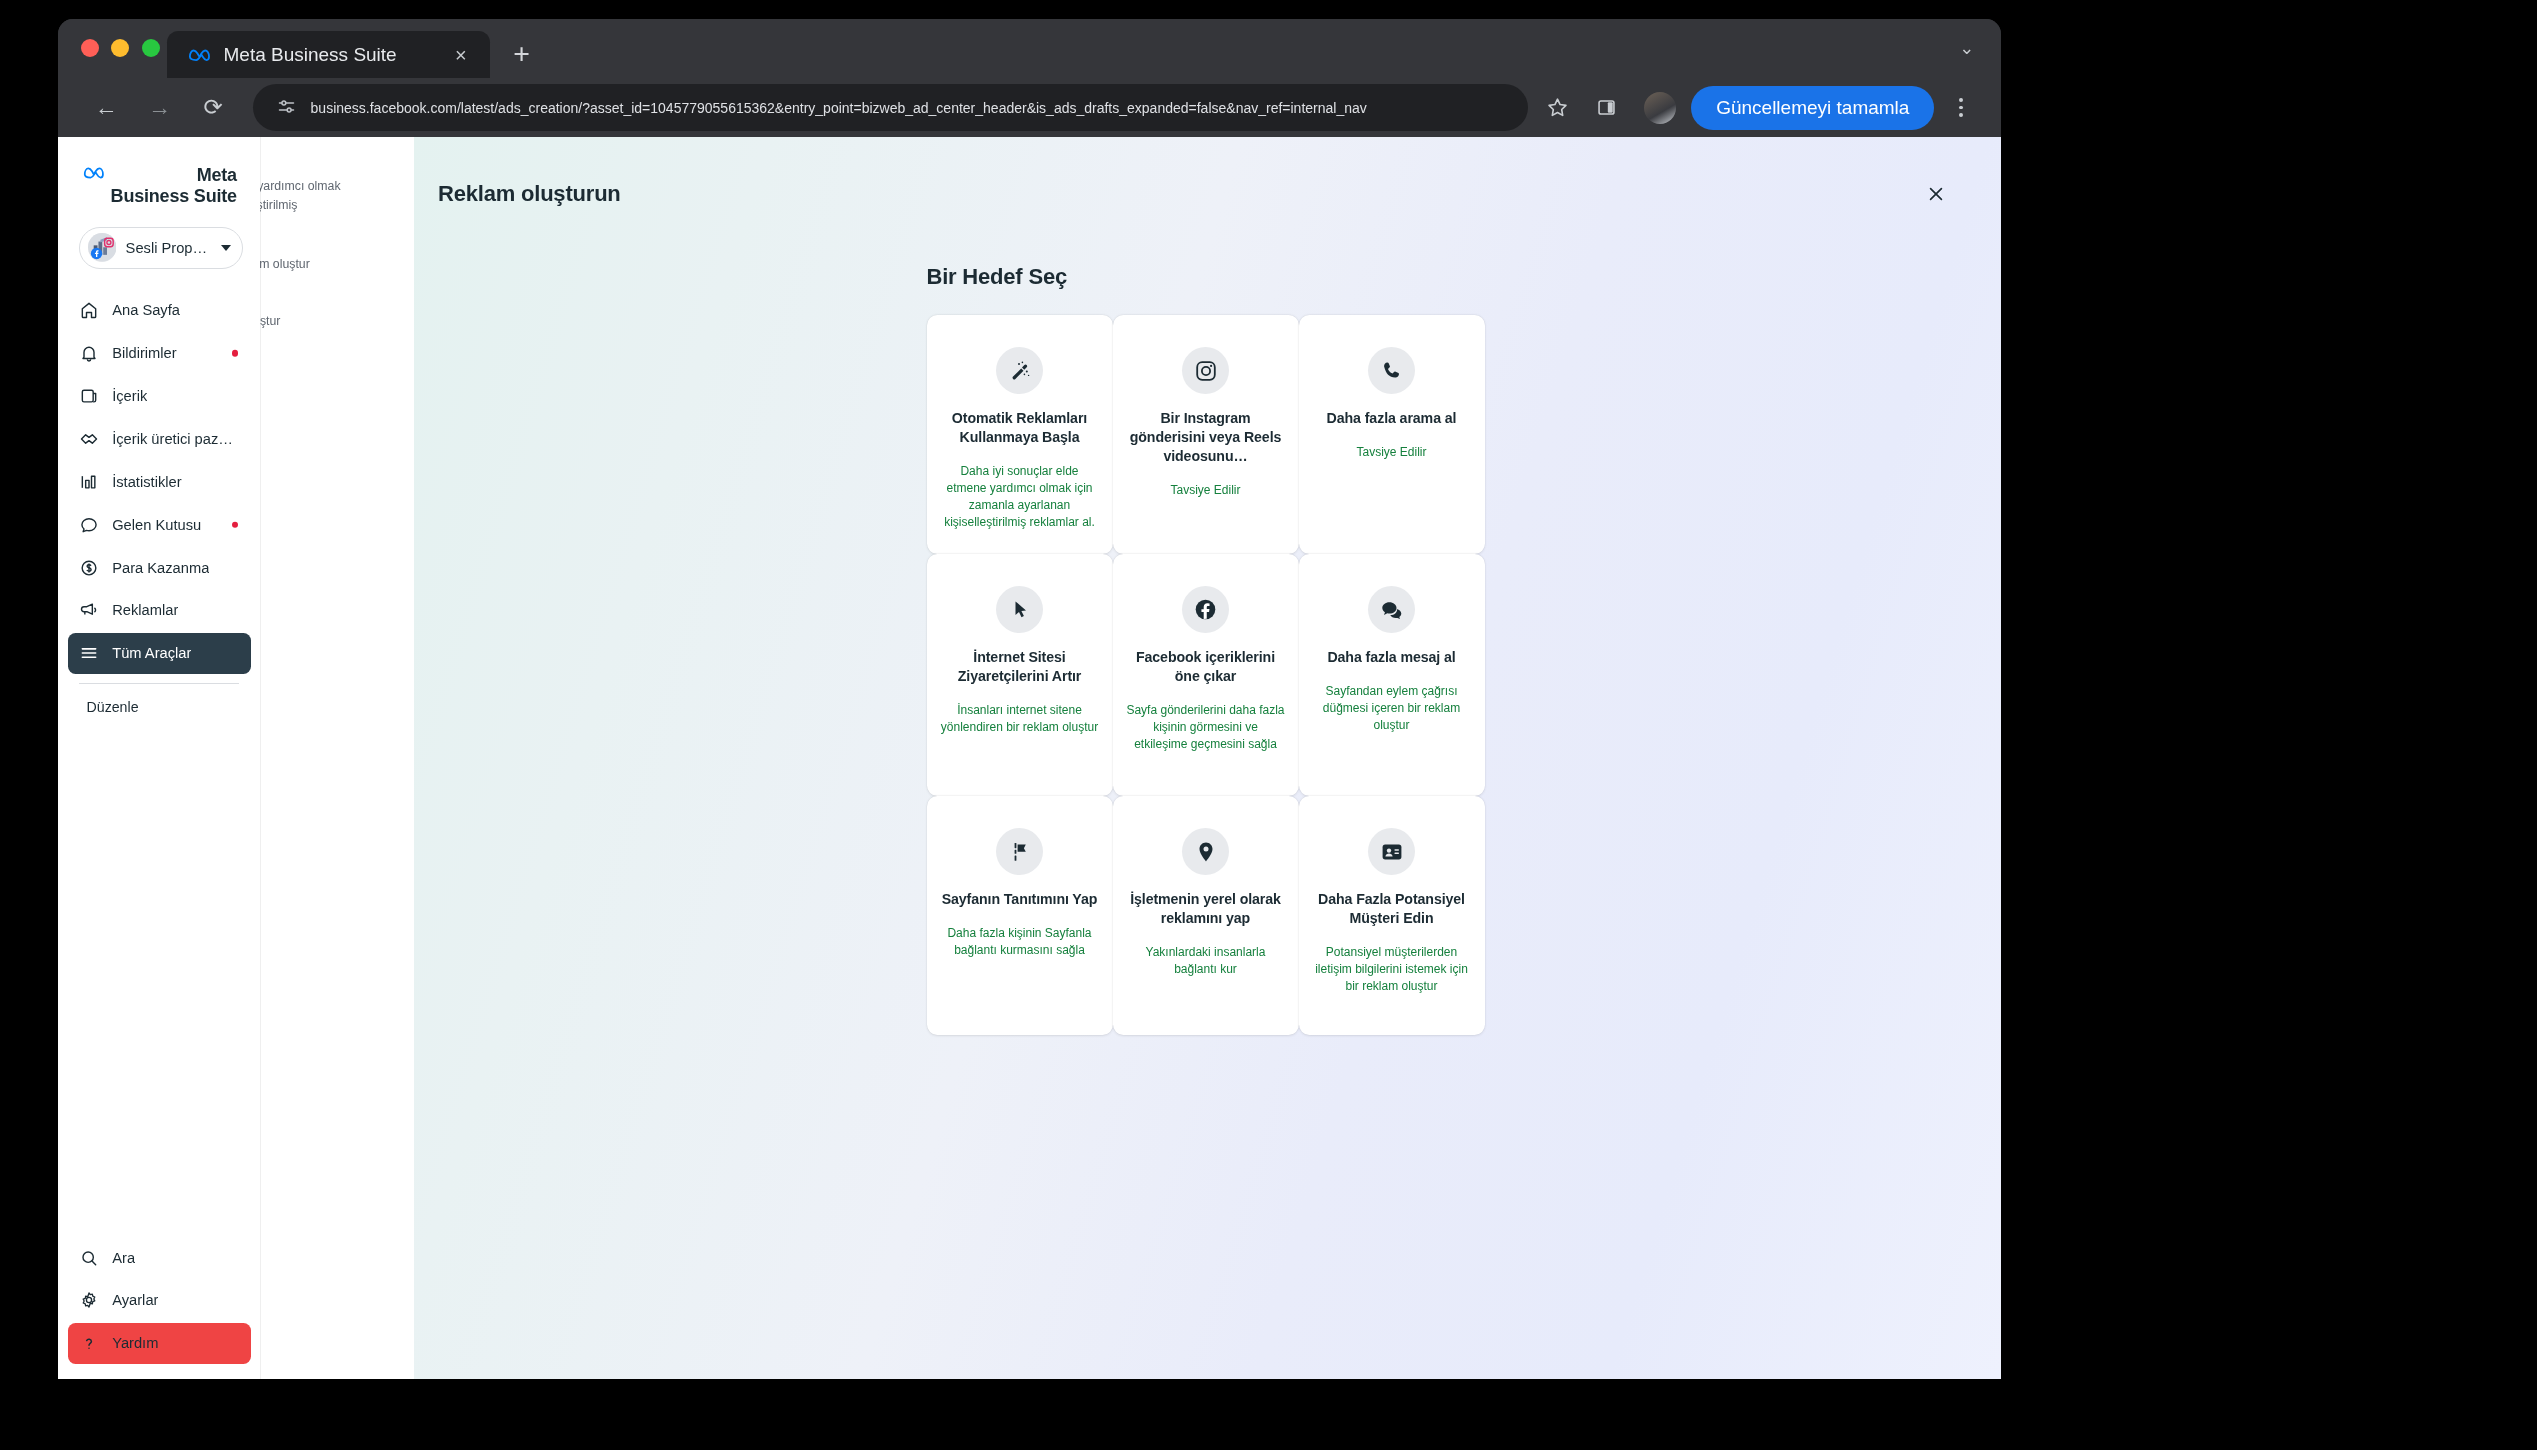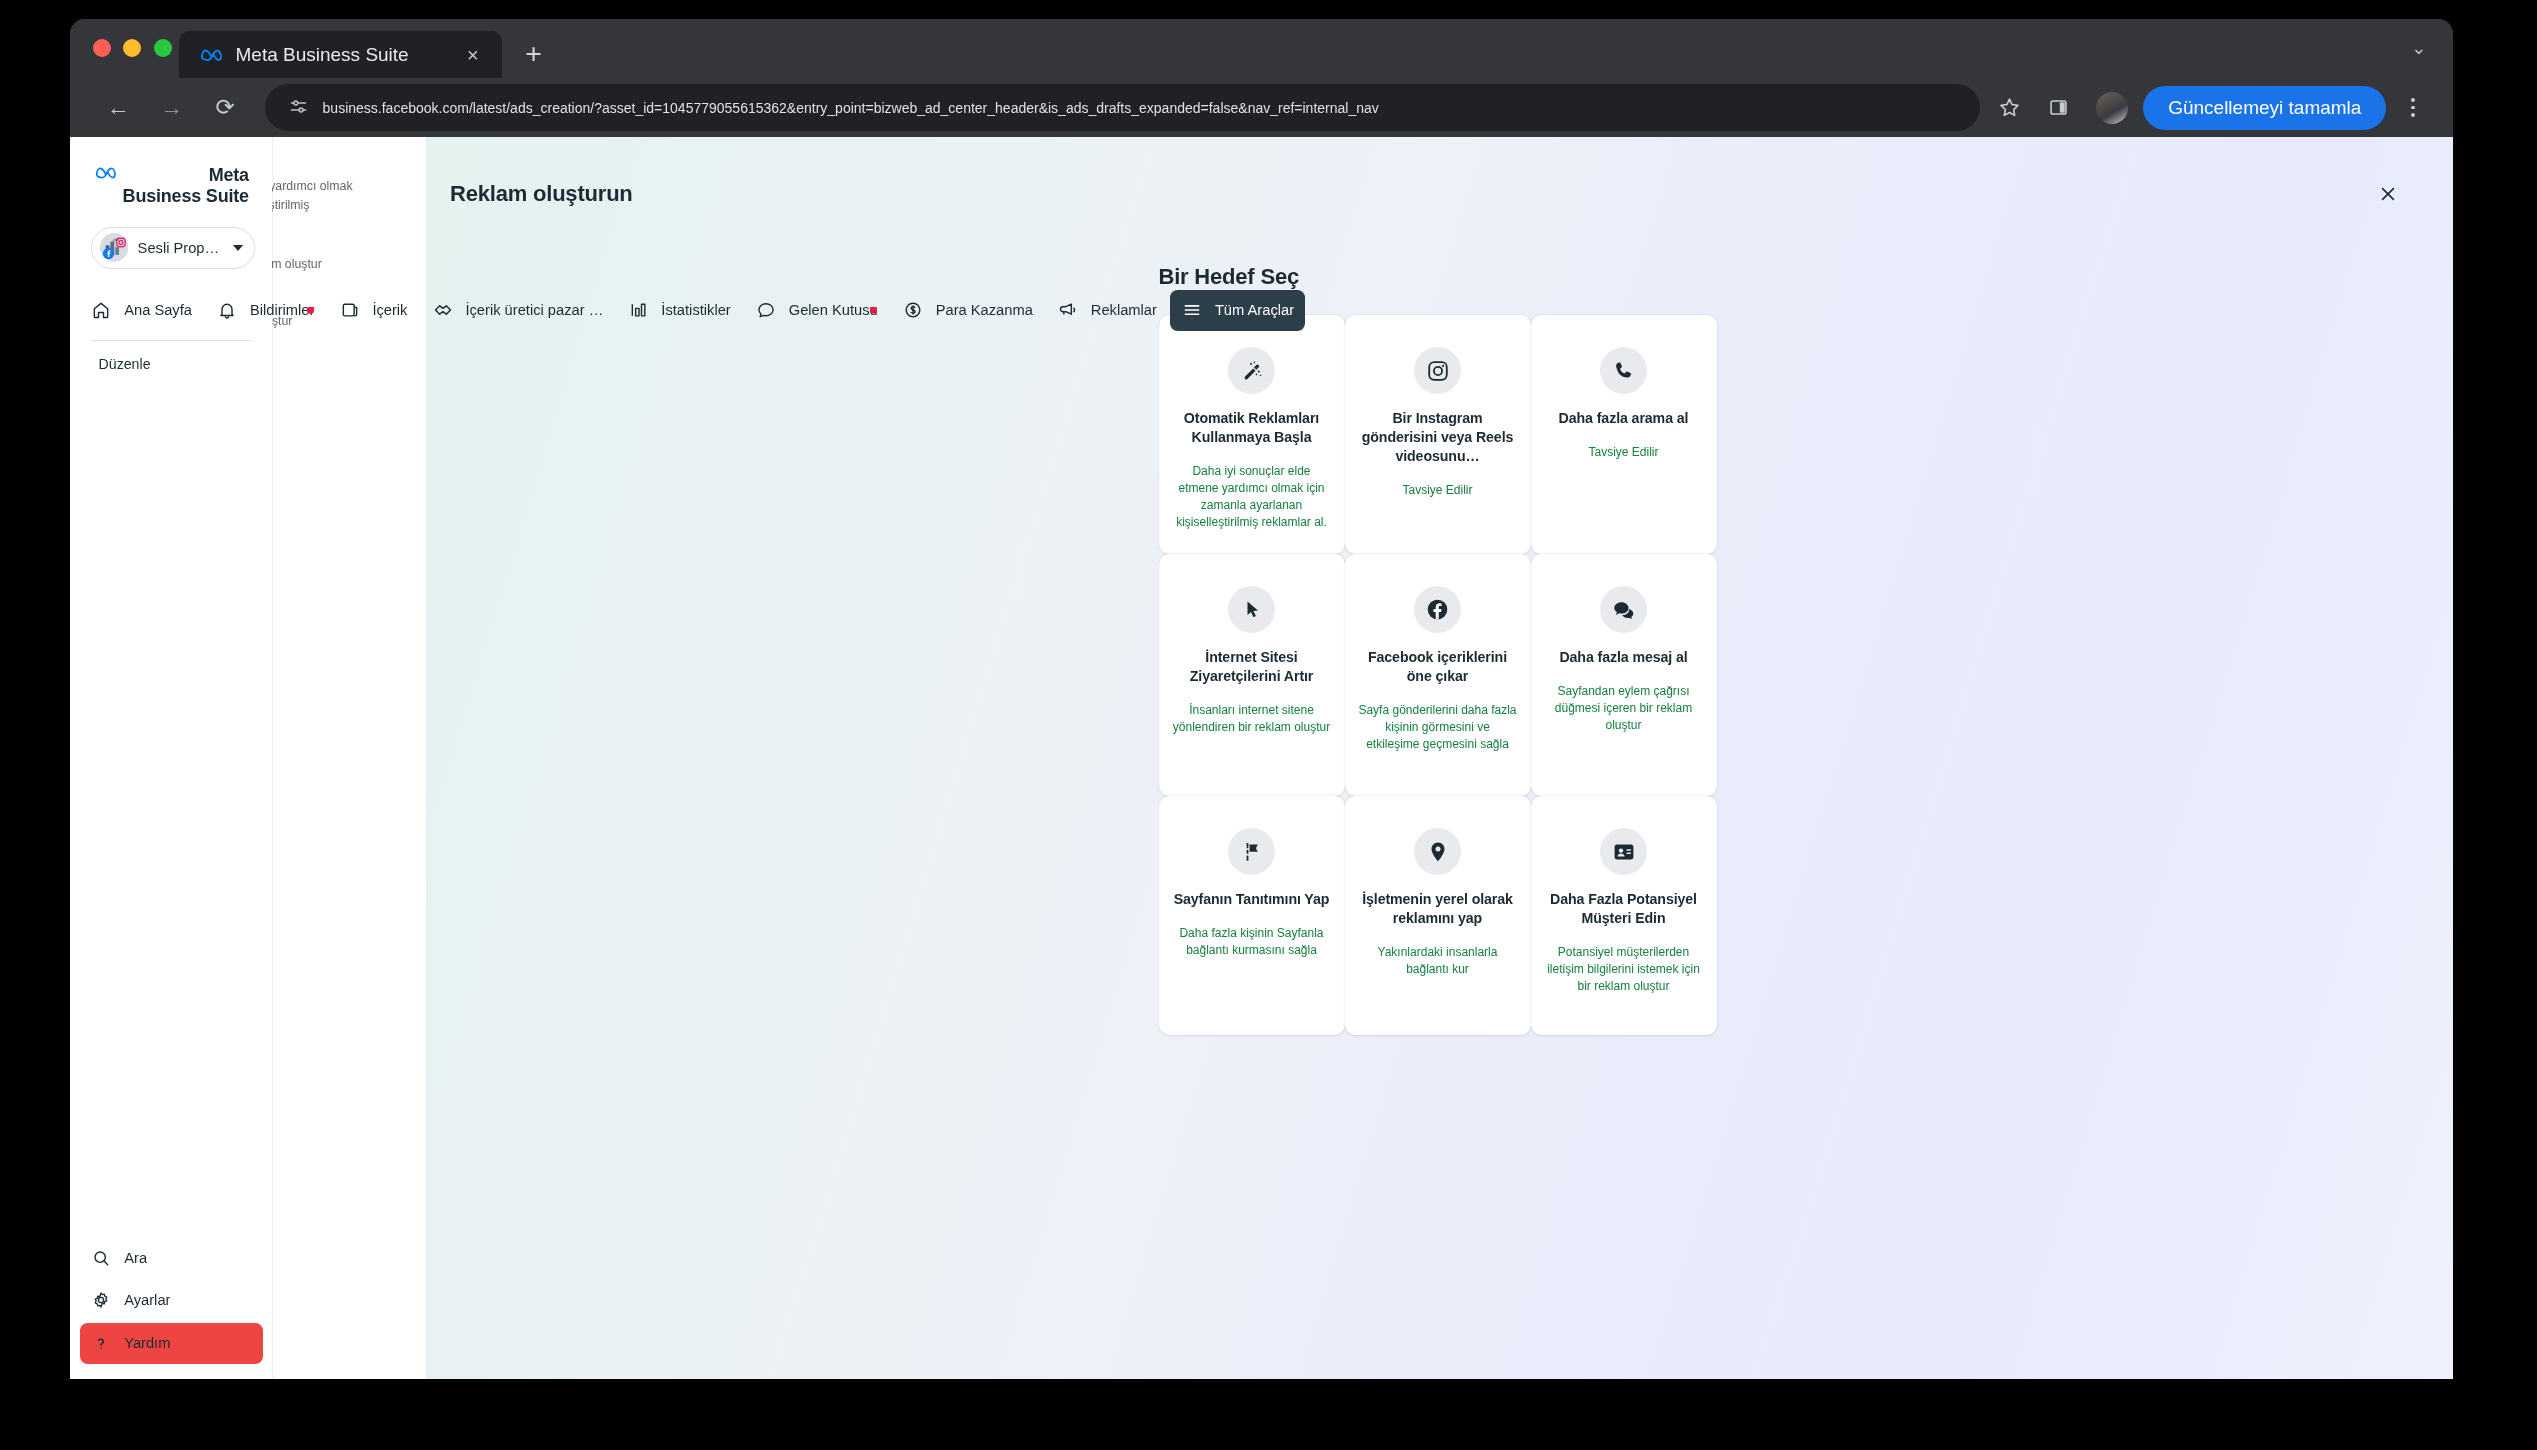--- a/index.html
+++ b/index.html
@@ -5,22 +5,22 @@
   * { box-sizing: border-box; margin: 0; padding: 0; }
   html, body {
     width: 2538px; height: 1450px;
     background: #000; overflow: hidden;
     font-family: "Liberation Sans", sans-serif;
   }
 
   
   .browser {
     position: absolute;
-    left: 70px; top: 19px;
-    width: 2383px; height: 1360px;
+    left: 58px; top: 19px;
+    width: 1943px; height: 1360px;
     background: #35363a;
     border-radius: 15px 15px 0 0;
     overflow: hidden;
   }
 
   
   .tabstrip {
     position: relative;
     height: 59px;
     background: #35363a;
@@ -147,21 +147,21 @@
     border-radius: 50%; position: relative; overflow: visible;
     background: #e8eaed;
   }
   .acct-name {
     font-size: 14.7px; color: #1c2b33; flex: 1 1 auto;
     white-space: nowrap; overflow: hidden; text-overflow: ellipsis;
   }
   .caret { width: 0; height: 0; border-left: 5.7px solid transparent;
            border-right: 5.7px solid transparent; border-top: 6.6px solid #1c2b33; }
 
-  .nav-list { display: flex; flex-direction: row; gap: 1.9px; padding: 0 9.5px; }
+  .nav-list { display: flex; flex-direction: column; gap: 1.9px; padding: 0 9.5px; }
   .nav-item {
     height: 41px; border-radius: 7.6px;
     display: flex; align-items: center; gap: 12.3px;
     padding: 0 11.4px; position: relative;
   }
   .nav-item .ni-icon { width: 21px; height: 21px; flex: 0 0 21px; display:flex; align-items:center; justify-content:center; }
   .nav-item .ni-label {
     font-size: 14.7px; color: #1c2b33; white-space: nowrap;
     overflow: hidden; text-overflow: ellipsis;
   }

